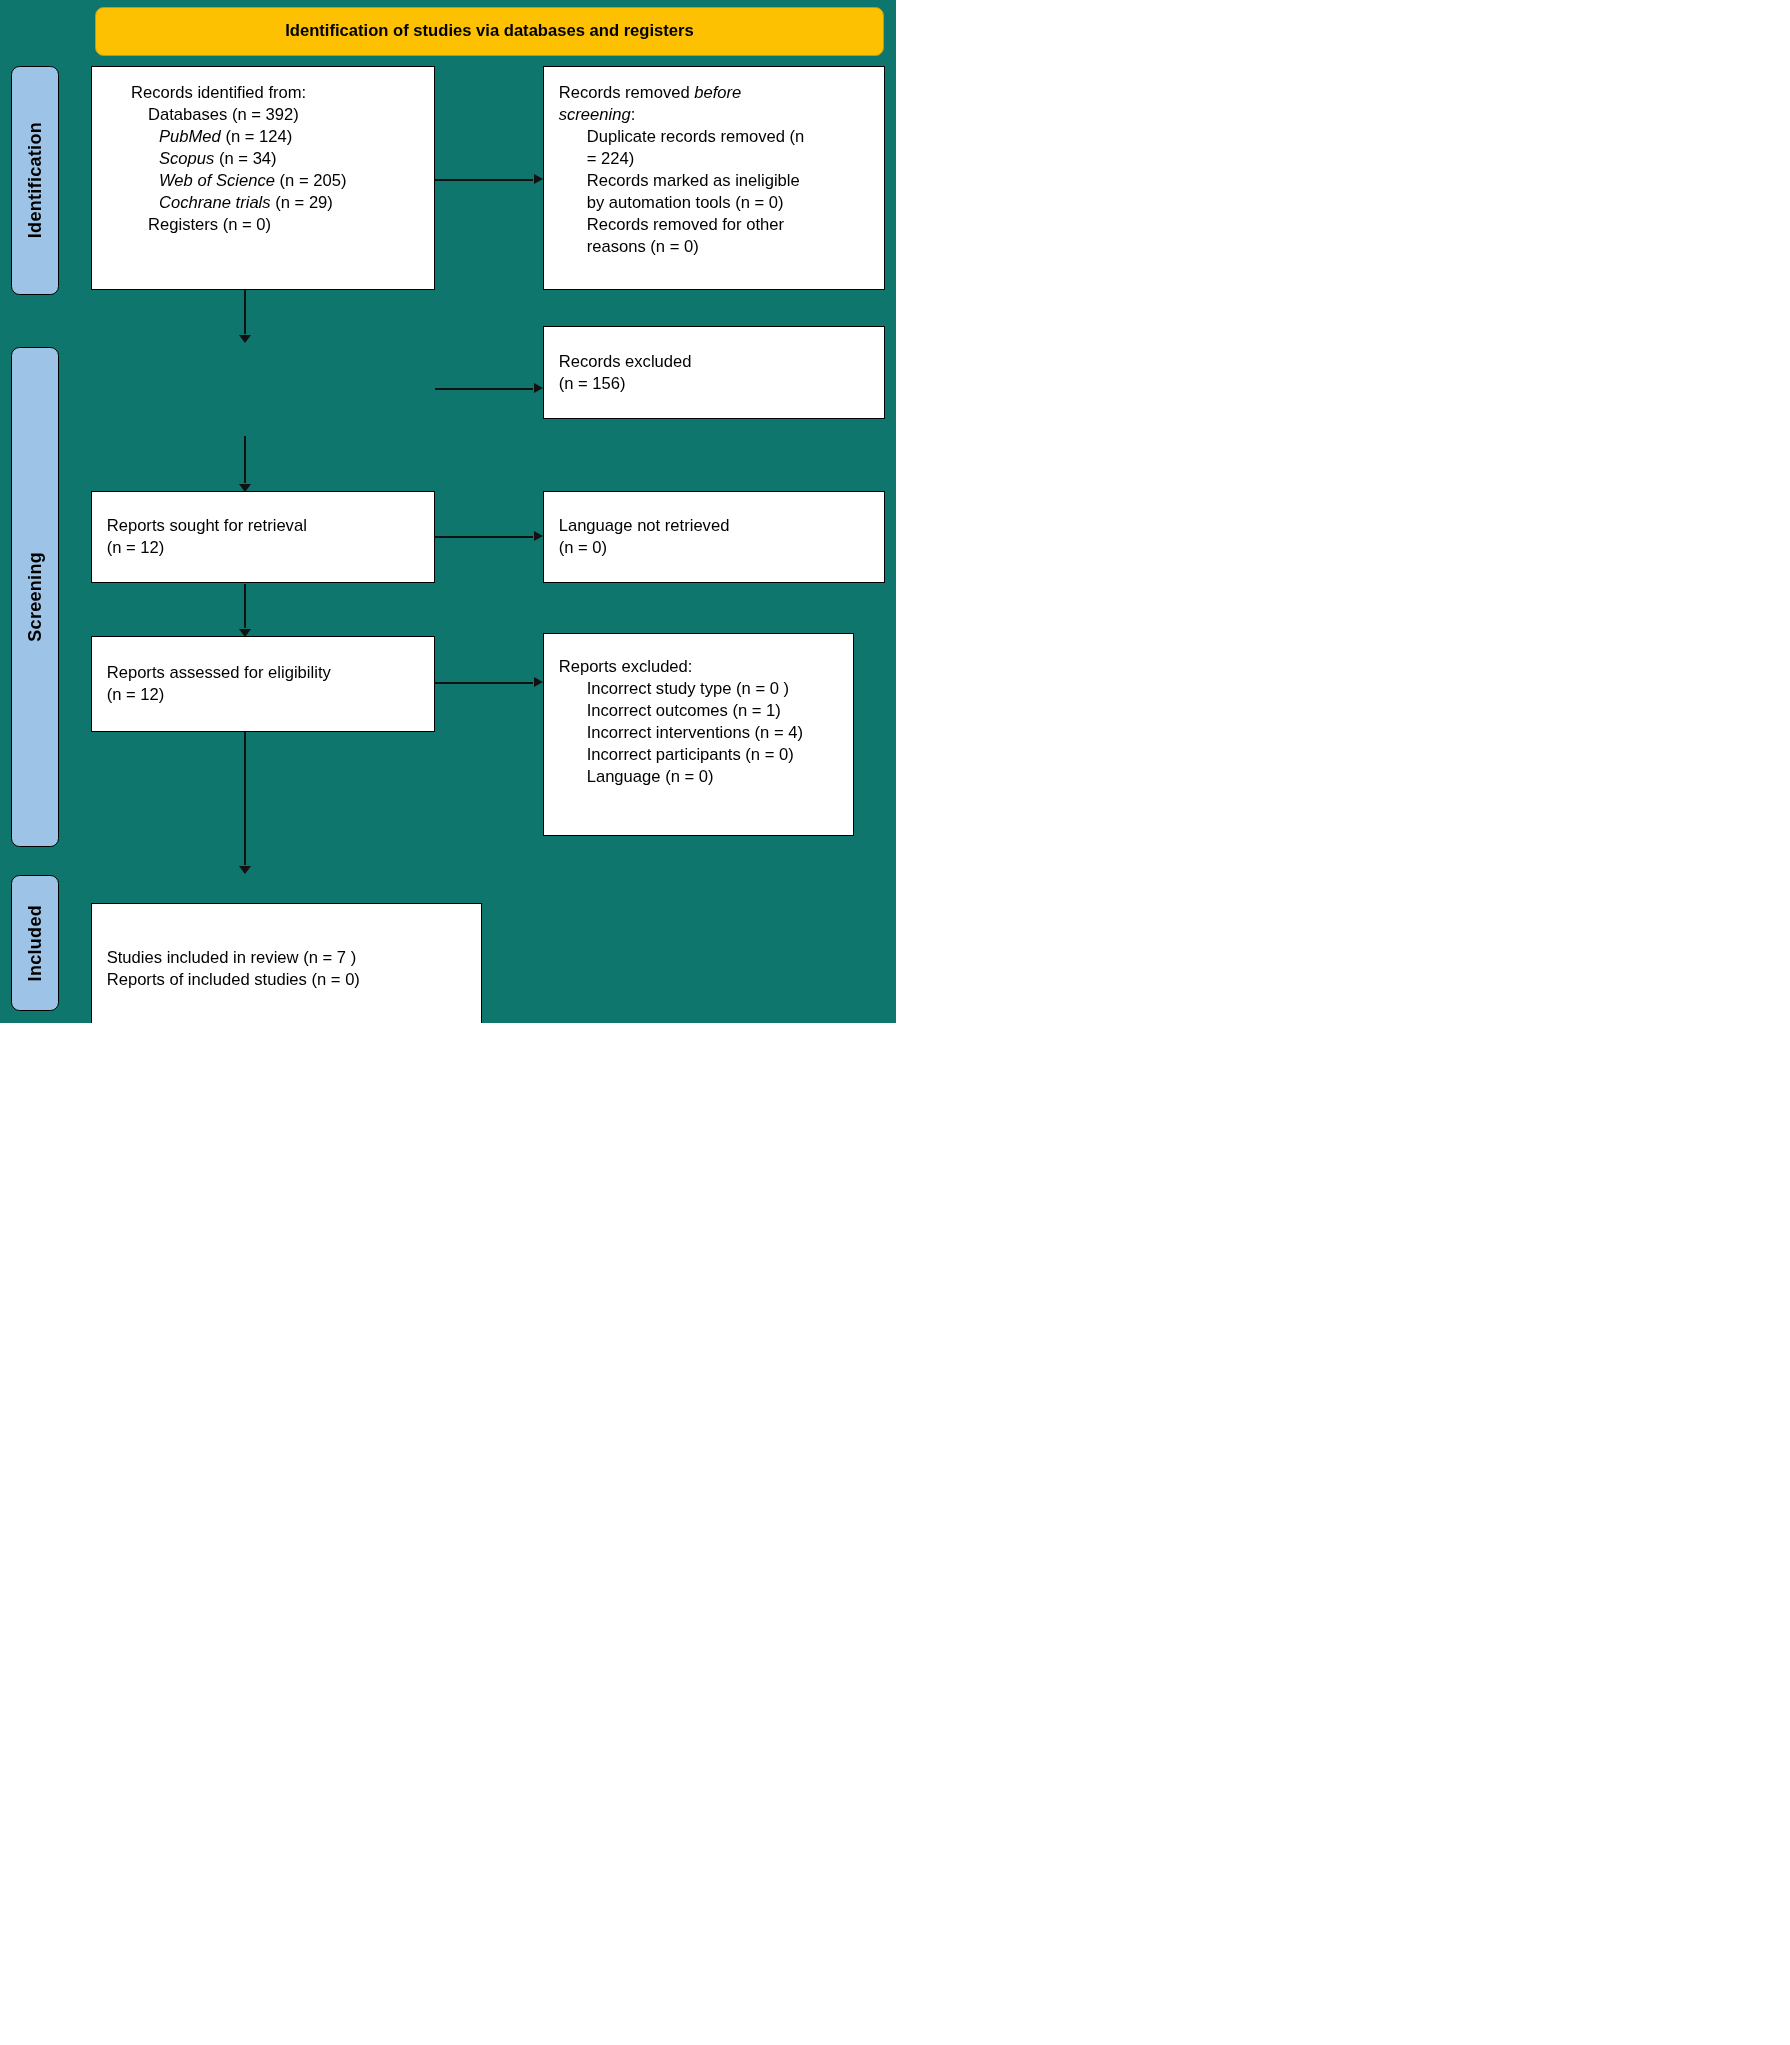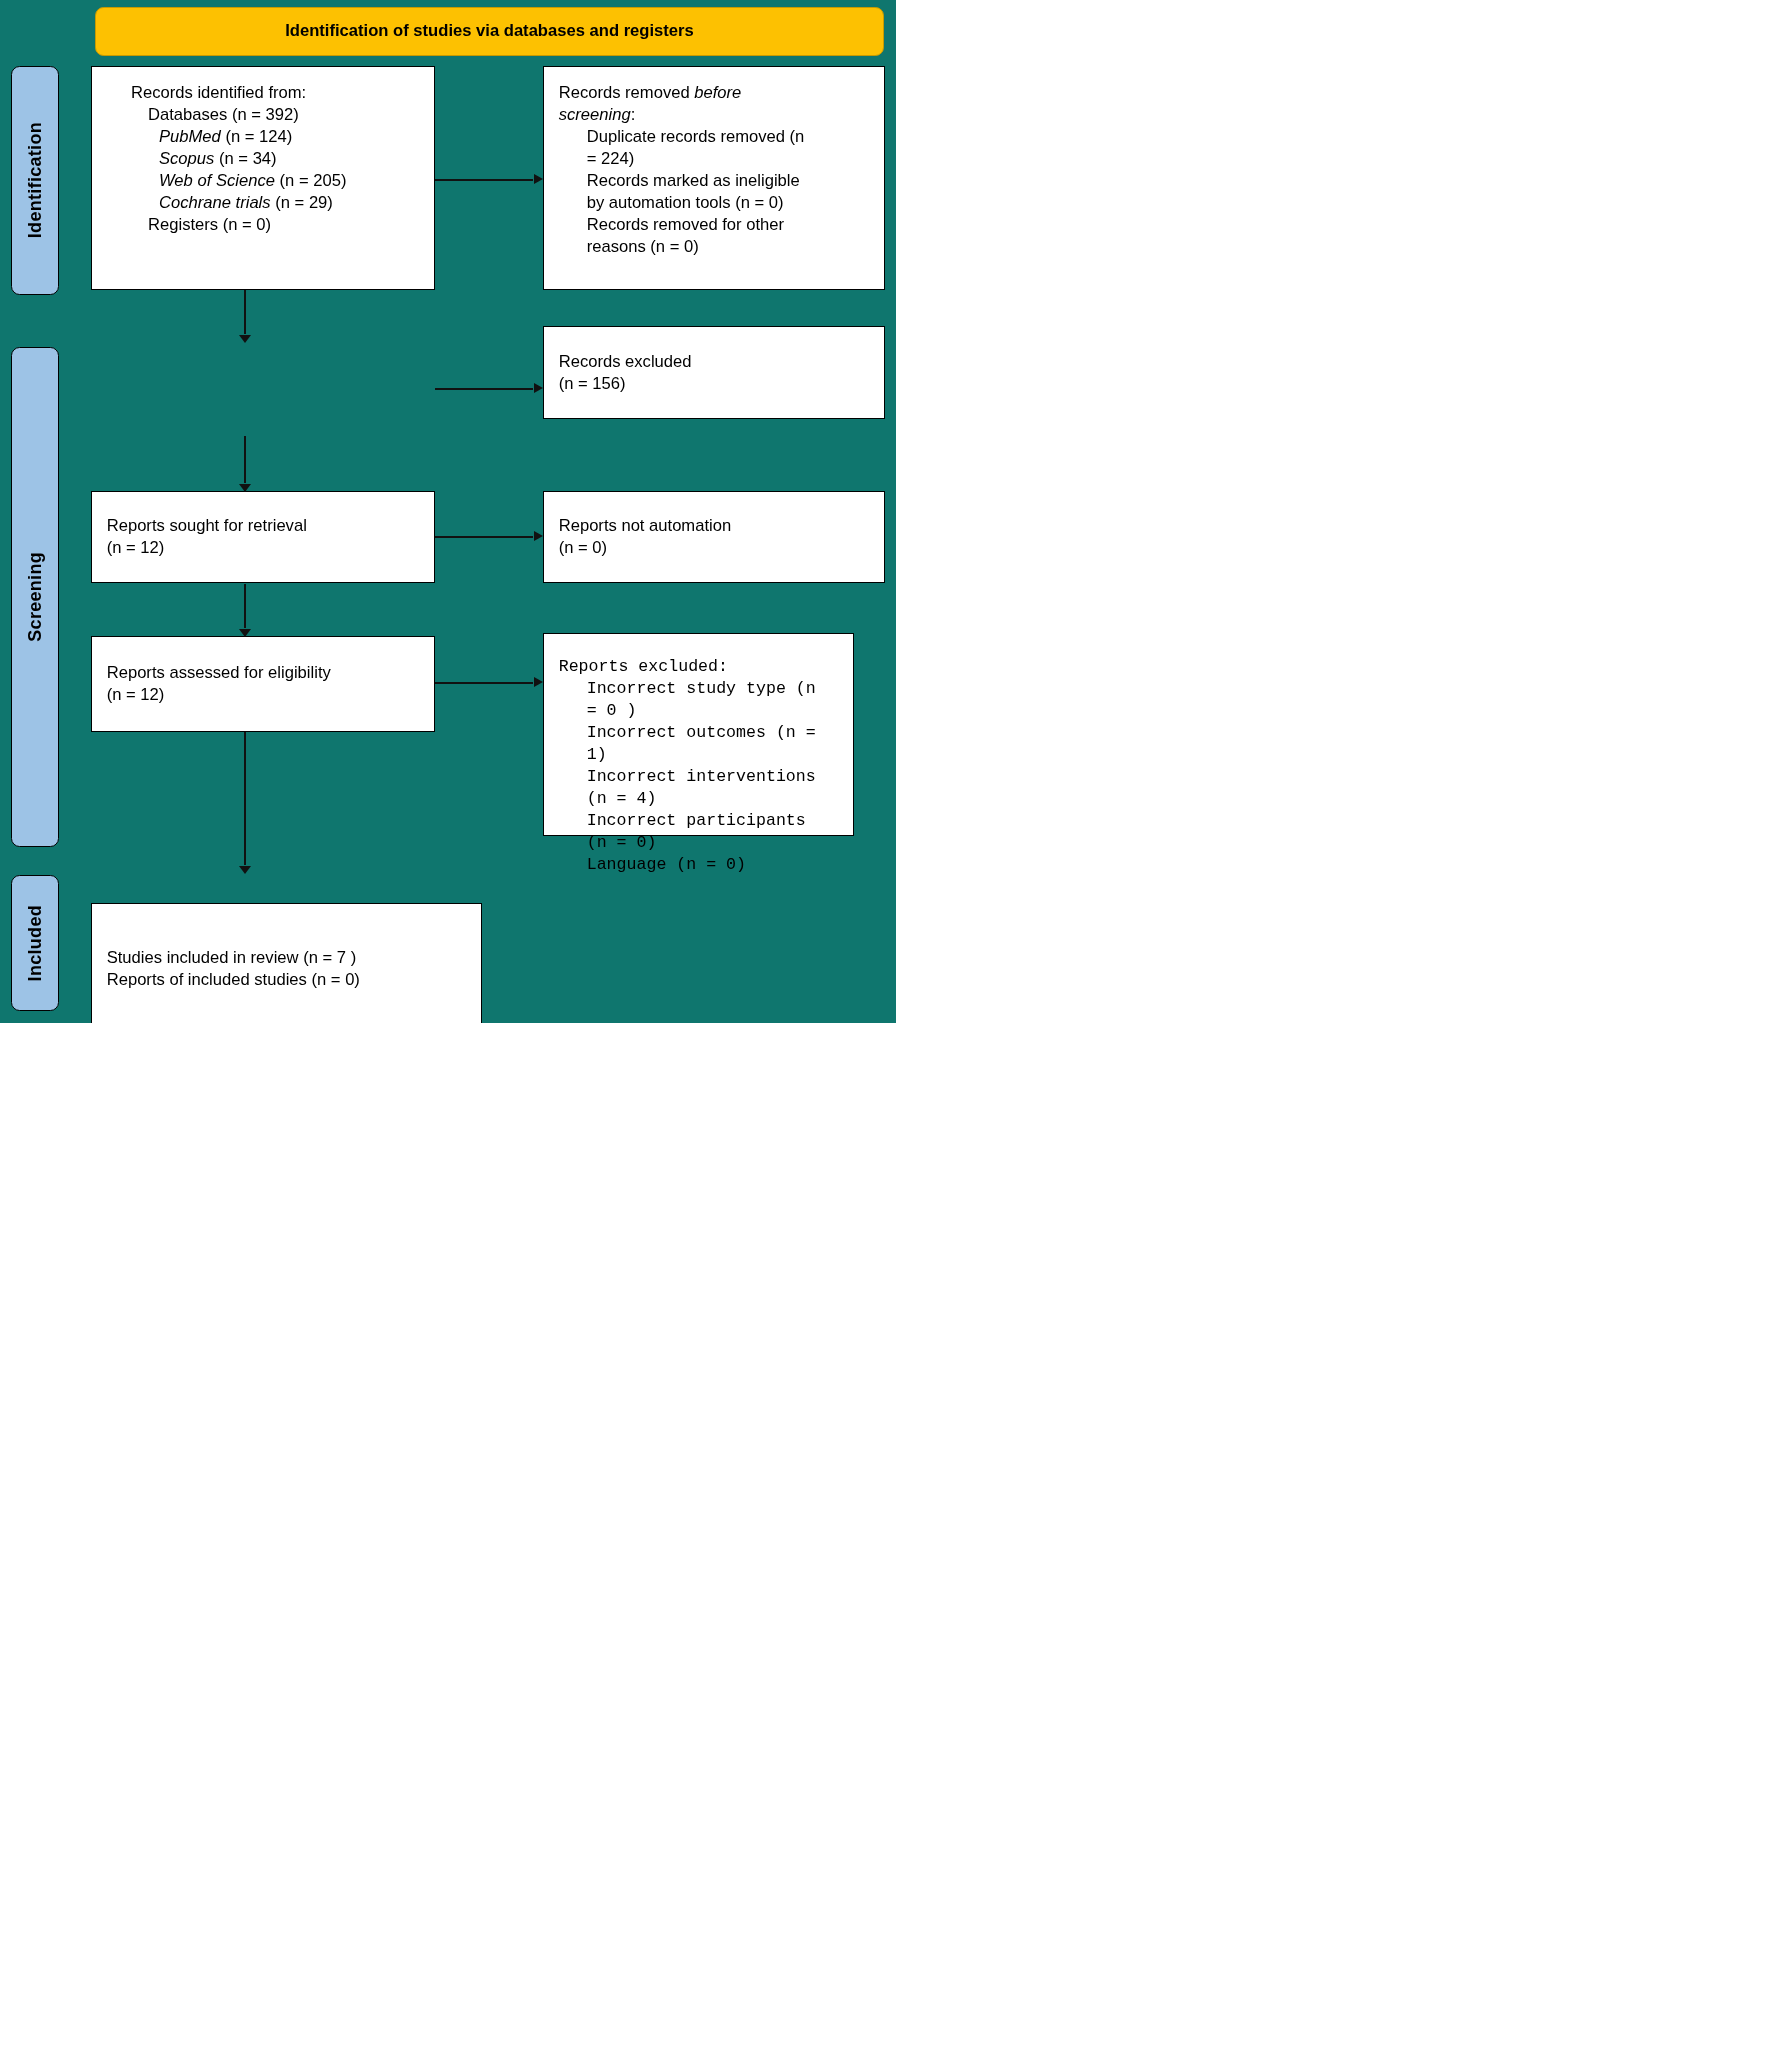--- a/index.html
+++ b/index.html
@@ -62,21 +62,21 @@
     display: flex; flex-direction: column; justify-content: center;
     padding-left: 14.7px; padding-right: 9.8px;
   }
   .box-identified { left: 91px; top: 66px; width: 344px; height: 224px; padding-left: 39px; }
   .box-removed    { left: 543px; top: 66px; width: 342px; height: 224px; }
   .box-screened   { left: 91px; top: 343px; width: 344px; height: 93px; }
   .box-rec-excl   { left: 543px; top: 326px; width: 342px; height: 93px; }
   .box-sought     { left: 91px; top: 491px; width: 344px; height: 92px; }
   .box-not-retr   { left: 543px; top: 491px; width: 342px; height: 92px; }
   .box-assessed   { left: 91px; top: 636px; width: 344px; height: 96px; }
-  .box-rep-excl   { left: 543px; top: 633px; width: 311px; height: 203px; padding-top: 22px; font-family: Liberation Mono, monospace; }
+  .box-rep-excl   { left: 543px; top: 633px; width: 311px; height: 203px; padding-top: 22px; }
   .box-included   { left: 91px; top: 874px; width: 391px; height: 131px; margin-top: 29px; }
   .lv1 { padding-left: 17px; }
   .lv2 { padding-left: 28px; }
   .sub { padding-left: 28px; }
   .box-removed .sub { padding-right: 52px; }
   .box-rep-excl .sub { padding-right: 12.3px; }
   .ital { font-style: italic; margin-top: 28px; }
   
   .harrow {
     position: absolute;
@@ -156,21 +156,21 @@
     <div class="line">Records excluded</div>
     <div class="line">(n = 156)</div>
   </div>
 
   <div class="fbox box-sought center-v">
     <div class="line">Reports sought for retrieval</div>
     <div class="line">(n = 12)</div>
   </div>
 
   <div class="fbox box-not-retr center-v">
-    <div class="line">Reports not automation</div>
+    <div class="line">Language not retrieved</div>
     <div class="line">(n = 0)</div>
   </div>
 
   <div class="fbox box-assessed center-v">
     <div class="line">Reports assessed for eligibility</div>
     <div class="line">(n = 12)</div>
   </div>
 
   <div class="fbox box-rep-excl" style="padding-left:14.7px; padding-right:9.8px;">
     <div class="line">Reports excluded:</div>

